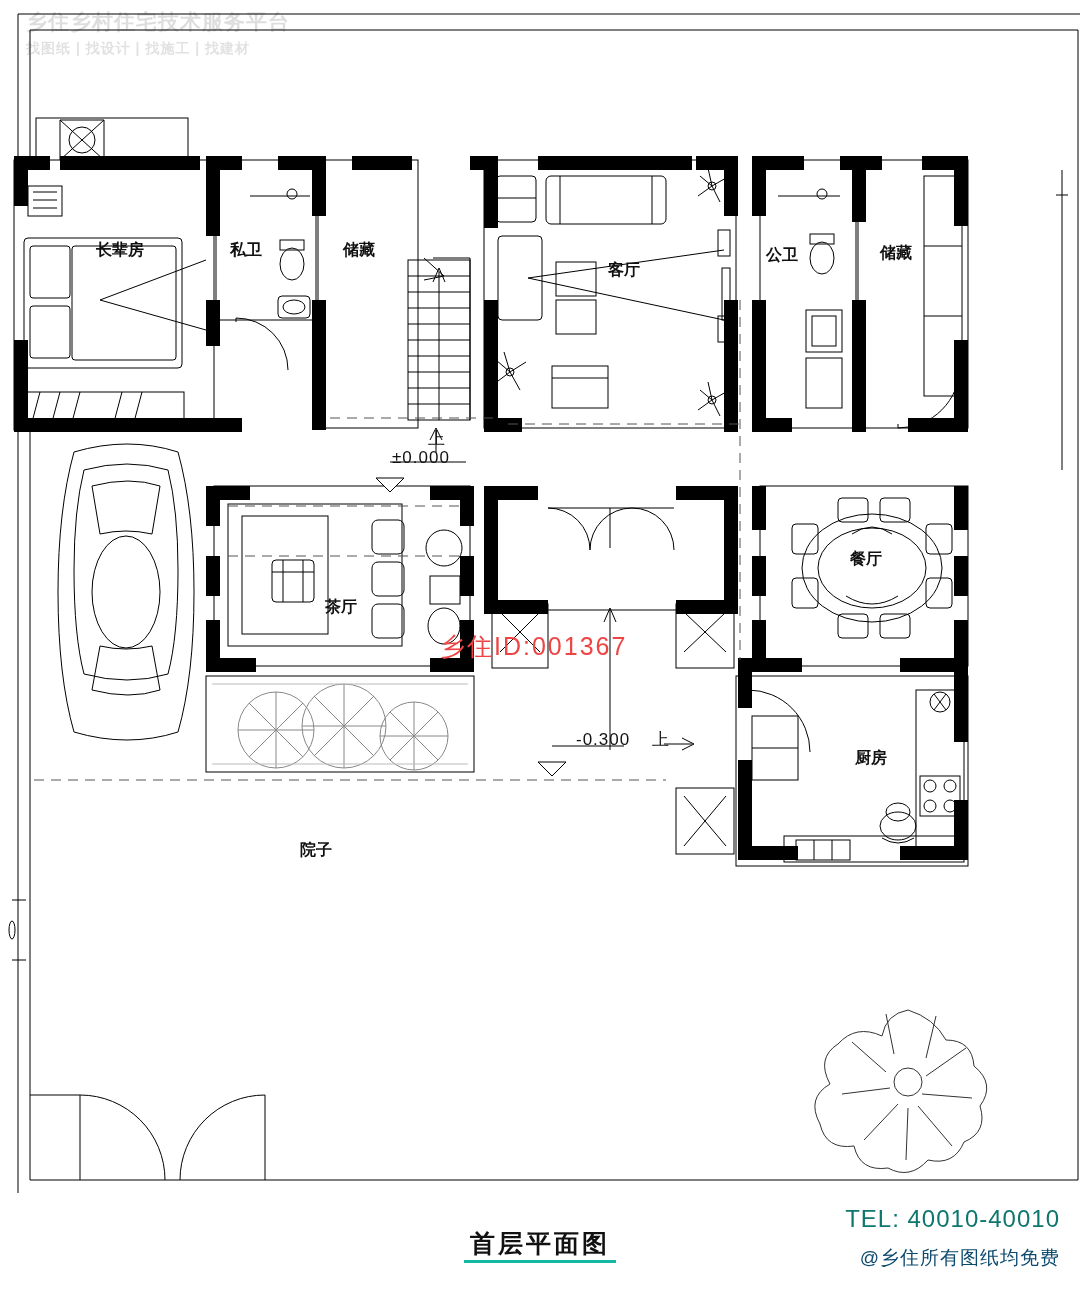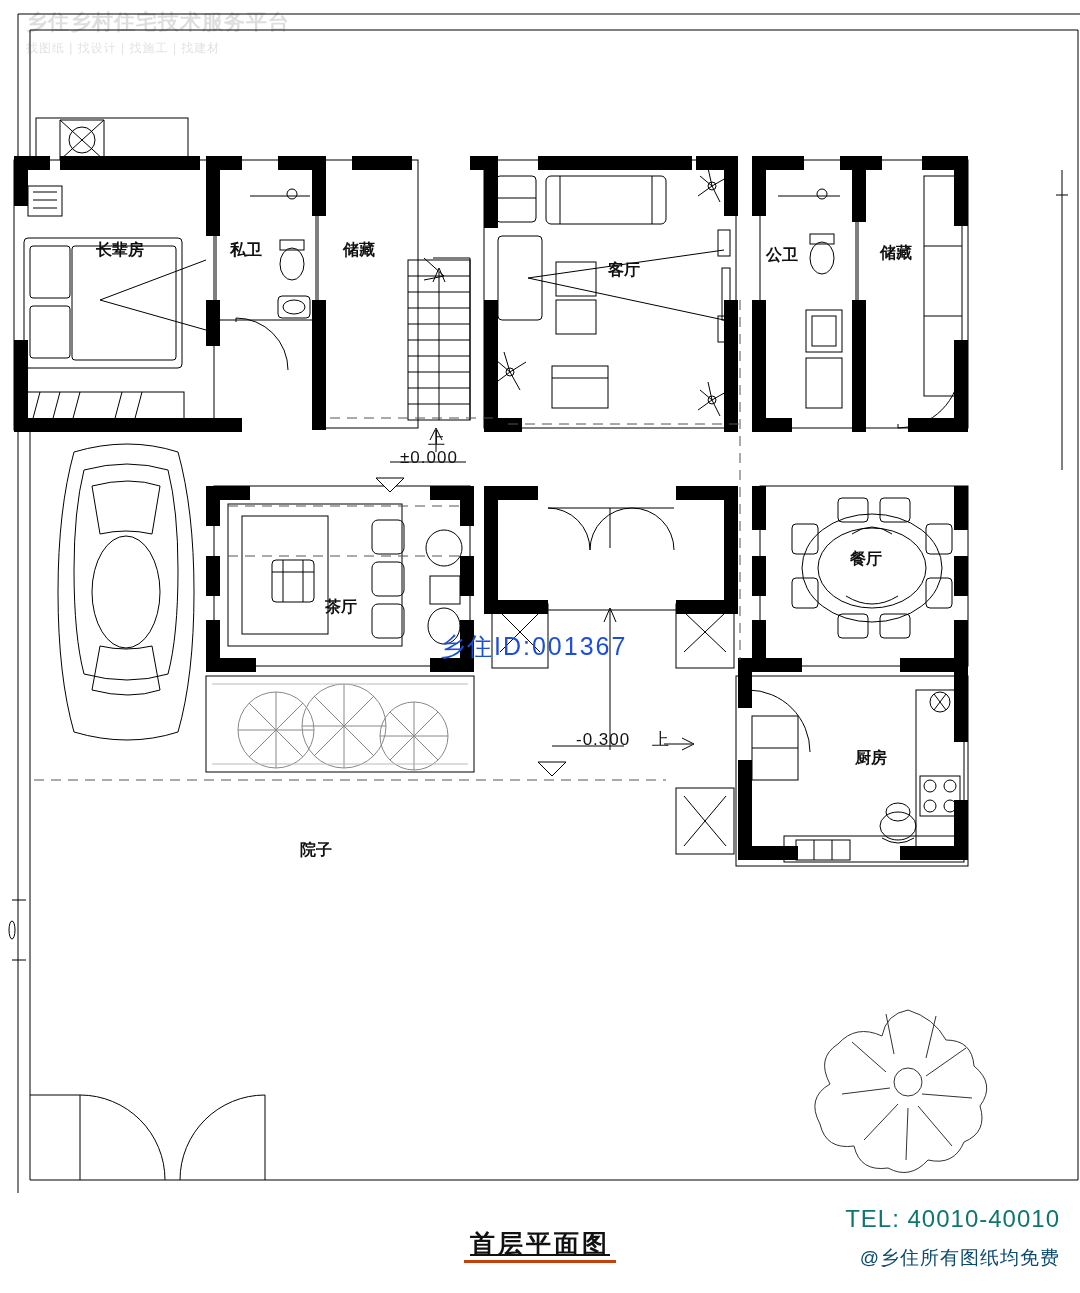--- a/index.html
+++ b/index.html
@@ -4,28 +4,28 @@
 <style>
   html,body{margin:0;padding:0;background:#ffffff;}
   body{width:1080px;height:1293px;position:relative;overflow:hidden;
        font-family:"Liberation Sans","DejaVu Sans",sans-serif;color:#111;}
 
   .plan{position:absolute;left:0;top:0;width:1080px;height:1293px;}
 
   
   .wm-logo{position:absolute;left:26px;top:8px;opacity:.22;}
   .wm-logo .l1{font-size:21px;font-weight:bold;letter-spacing:1px;color:#6a6a6a;white-space:nowrap;}
-  .wm-logo .l2{font-size:12px;color:#7a7a7a;letter-spacing:1px;margin-top:4px;white-space:nowrap;}
-  .wm-id{position:absolute;left:440px;top:630px;font-size:25px;color:#1d4ed8;letter-spacing:2px;}
+  .wm-logo .l2{font-size:14px;color:#7a7a7a;letter-spacing:1px;margin-top:4px;white-space:nowrap;font-weight:bold;}
+  .wm-id{position:absolute;left:440px;top:630px;font-size:25px;color:#ef4444;letter-spacing:2px;}
   .wm-tel{position:absolute;right:20px;top:1205px;font-size:24px;color:#0f766e;letter-spacing:1px;}
   .wm-free{position:absolute;right:20px;top:1245px;font-size:19px;color:#0c4a6e;letter-spacing:1px;}
 
   
   .title{position:absolute;left:0;right:0;top:1227px;text-align:center;font-size:25px;font-weight:bold;letter-spacing:3px;}
-  .title span{border-bottom:3px solid #c2410c;padding:0 6px 3px 6px;text-decoration:underline;}
+  .title span{border-bottom:3px solid #14b8a6;padding:0 6px 3px 6px;}
   .lbl{position:absolute;font-size:16px;font-weight:bold;white-space:nowrap;}
   .lev{position:absolute;font-size:17px;letter-spacing:1px;}
   svg{position:absolute;left:0;top:0;overflow:visible;}
 </style>
 </head>
 <body>
 
 <div class="plan">
 
   <div class="wm-logo">
@@ -371,21 +371,21 @@
   <div class="lbl" style="left:343px; top:240px;">储藏</div>
   <div class="lbl" style="left:608px; top:260px;">客厅</div>
   <div class="lbl" style="left:766px; top:245px;text-align:center;">公卫</div>
   <div class="lbl" style="left:880px; top:243px;">储藏</div>
   <div class="lbl" style="left:325px; top:597px;">茶厅</div>
   <div class="lbl" style="left:850px; top:549px;">餐厅</div>
   <div class="lbl" style="left:855px; top:748px;">厨房</div>
   <div class="lbl" style="left:300px; top:840px;">院子</div>
 
   <div class="lev" style="left:428px; top:427px;">上</div>
-  <div class="lev" style="left:400px; top:448px;">±0.000</div>
+  <div class="lev" style="left:392px; top:448px;">±0.000</div>
   <div class="lev" style="left:576px; top:730px;">-0.300</div>
   <div class="lev" style="left:652px; top:728px;">上</div>
 
   <div class="wm-id">乡住ID:001367</div>
   <div class="wm-tel">TEL: 40010-40010</div>
   <div class="wm-free">@乡住所有图纸均免费</div>
 
   <div class="title">
     <span>首层平面图</span>
   </div>

